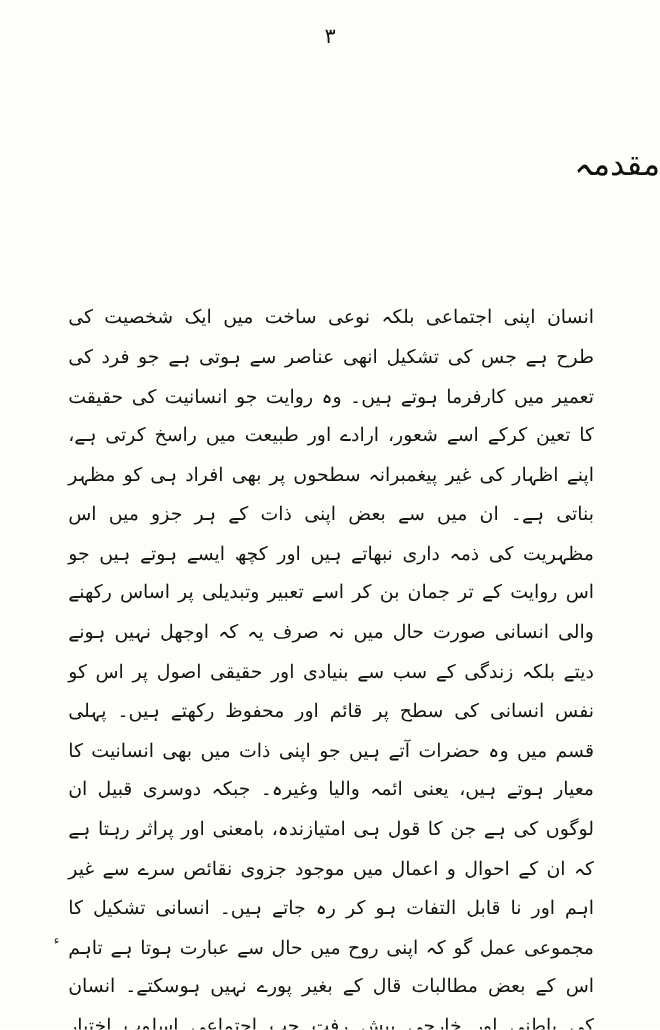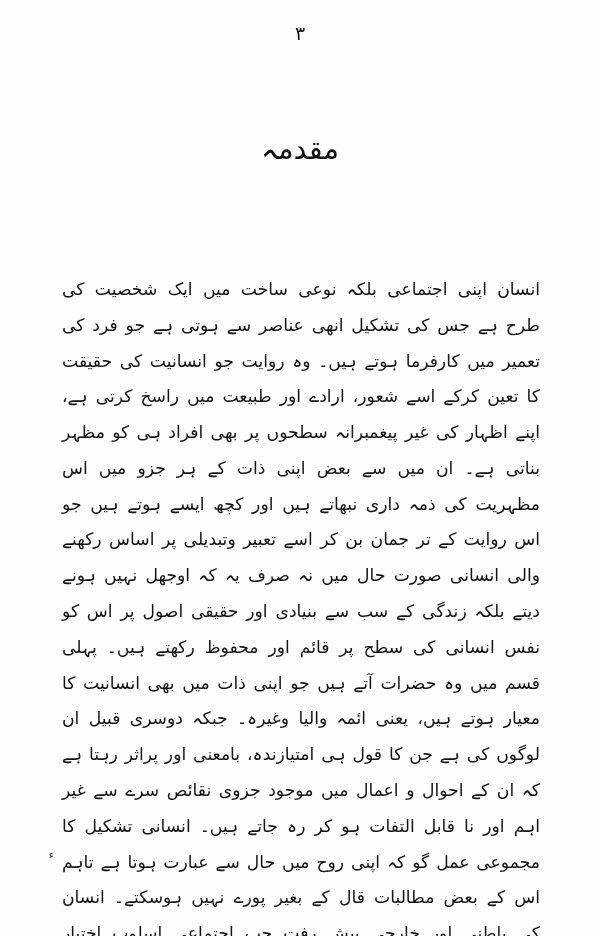--- a/index.html
+++ b/index.html
@@ -28,21 +28,21 @@
     text-align: center;
     font-size: 19px;
     color: #15130f;
     direction: rtl;
   }
   .doc-title {
     position: absolute;
     top: 132px;
     left: 0;
     width: 600px;
-    text-align: center;
+    text-align: right;
     font-size: 29px;
     letter-spacing: 0.5px;
     color: #100f0c;
     direction: rtl;
   }
   .body-block {
     position: absolute;
     top: 272px;
     left: 62px;
     width: 478px;

